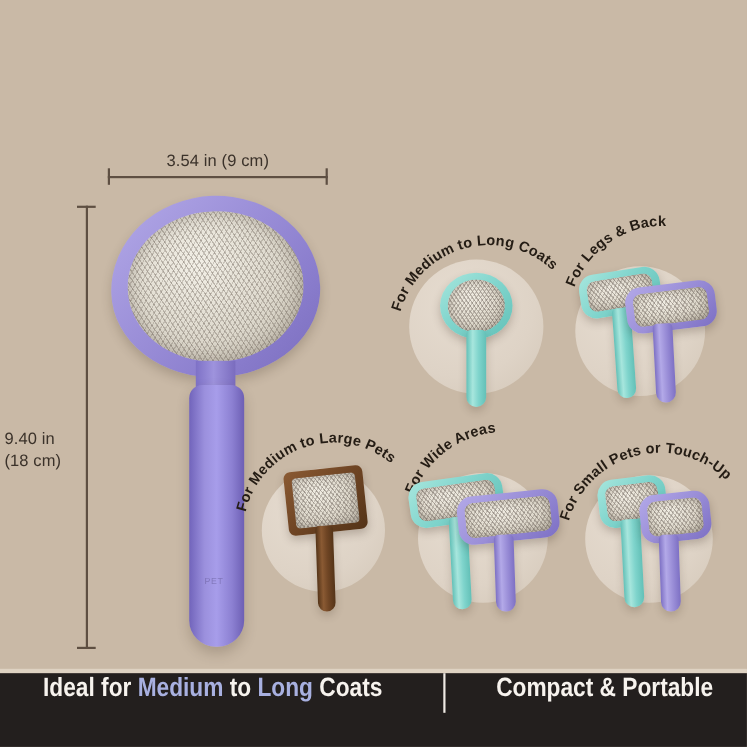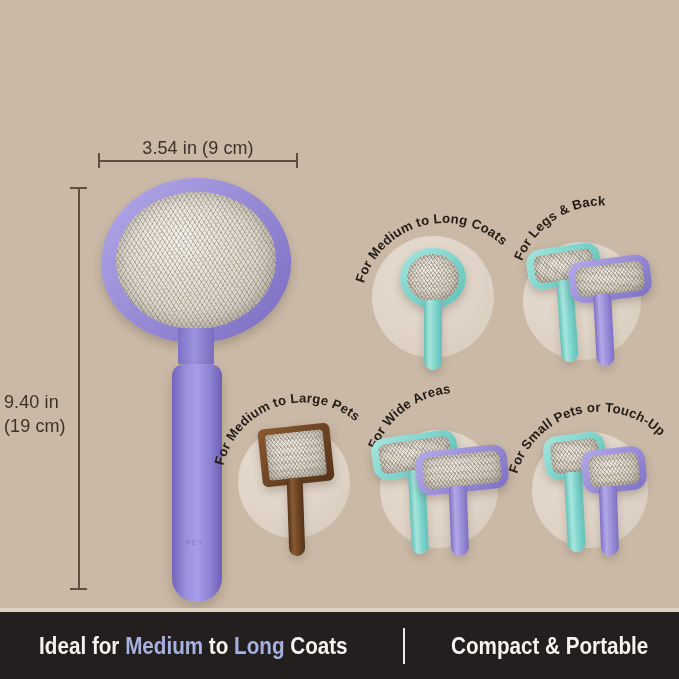--- a/index.html
+++ b/index.html
@@ -23,21 +23,21 @@
 
   
   .dimline{position:absolute;background:#5e4f42;}
   .dim-h-bar{left:98px;top:160px;width:200px;height:1.5px;}
   .dim-h-capL{left:98px;top:153px;width:1.5px;height:15px;}
   .dim-h-capR{left:296px;top:153px;width:1.5px;height:15px;}
   .dim-v-bar{left:78px;top:187px;width:1.5px;height:402px;}
   .dim-v-capT{left:70px;top:187px;width:17px;height:1.5px;}
   .dim-v-capB{left:70px;top:588px;width:17px;height:1.5px;}
 
-  .dim-label{position:absolute;color:#3b322a;font-size:18px;letter-spacing:0.1px;}
+  .dim-label{position:absolute;color:#3b322a;font-size:15px;letter-spacing:0.1px;}
   .dim-w-label{left:98px;top:138px;width:200px;text-align:center;}
   .dim-h-label{left:4px;top:390px;width:66px;text-align:left;line-height:1.35;}
 
   
   .main-brush{position:absolute;left:96px;top:178px;width:200px;height:412px;}
   .mb-head{
     position:absolute;left:5px;top:0;width:190px;height:165px;
     border-radius:50% 50% 50% 50%/52% 52% 48% 48%;
     background:linear-gradient(135deg,#b3a9e8 0%,#9b8fd8 42%,#8a7dcd 72%,#7a6dbd 100%);
     box-shadow:0 5px 10px rgba(60,45,30,.22);
@@ -57,21 +57,21 @@
     box-shadow:0 0 0 3px rgba(170,165,180,.25);
     background:repeating-conic-gradient(from 0deg at 50% 50%, rgba(90,85,95,.22) 0deg 0.8deg, rgba(0,0,0,0) 0.8deg 3deg);
     -webkit-mask-image:radial-gradient(ellipse at 50% 50%, rgba(0,0,0,0) 72%, #000 80%, #000 100%);
             mask-image:radial-gradient(ellipse at 50% 50%, rgba(0,0,0,0) 72%, #000 80%, #000 100%);
   }
   .mb-neck{
     position:absolute;left:82px;top:150px;width:36px;height:36px;
     background:linear-gradient(90deg,#7e71c6,#9e93dd 45%,#7a6cbe);
   }
   .mb-handle{
-    position:absolute;left:76px;top:186px;width:50px;height:238px;
+    position:absolute;left:76px;top:172px;width:50px;height:238px;
     border-radius:12px 12px 24px 24px;
     background:linear-gradient(90deg,#7164bb 0%,#9b90dd 28%,#a79dea 50%,#8c80d2 78%,#6d5fb4 100%);
     box-shadow:0 6px 12px rgba(60,45,30,.22);
   }
   .mb-handle-mark{
     position:absolute;left:14px;bottom:44px;width:22px;height:20px;
     opacity:.30;color:#3a3060;font-size:8px;letter-spacing:.5px;
   }
 
   
@@ -114,21 +114,21 @@
   .sb-handle{
     border-radius:5px 5px 11px 11px;
     background:linear-gradient(90deg,var(--c3) 0%,var(--c1) 32%,var(--c2) 62%,var(--c3) 100%);
     box-shadow:0 4px 8px rgba(60,45,30,.20);
   }
 
   
   .footer-edge{position:absolute;left:0;top:608px;width:679px;height:4px;background:#ded2c2;}
   .footer{
     position:absolute;left:0;top:612px;width:679px;height:67px;background:#231f1e;
-    display:flex;align-items:center;justify-content:center;gap:0;
+    display:flex;align-items:flex-start;justify-content:center;gap:0;
   }
   .footer-text{
     font-family:"Liberation Sans Narrow","Liberation Sans",sans-serif;
     font-weight:bold;font-size:24px;color:#f7f3ee;white-space:nowrap;
     transform:scaleX(0.86);transform-origin:center;
   }
   .footer-accent{color:#a8b0e0;}
   .footer-div{width:2px;height:36px;background:#efeae4;margin:0 30px;}
 </style>
 </head>
@@ -137,21 +137,21 @@
 <div id="stage">
 
 
   <div class="dim-label dim-w-label">3.54 in (9 cm)</div>
   <div class="dimline dim-h-bar"></div>
   <div class="dimline dim-h-capL"></div>
   <div class="dimline dim-h-capR"></div>
 
   <div class="dim-label dim-h-label">
     <div>9.40 in</div>
-    <div>(19 cm)</div>
+    <div>(18 cm)</div>
   </div>
   <div class="dimline dim-v-bar"></div>
   <div class="dimline dim-v-capT"></div>
   <div class="dimline dim-v-capB"></div>
 
   <div class="main-brush">
     <div class="mb-head">
       <div class="mb-pad"></div>
       <div class="mb-fuzz"></div>
     </div>

